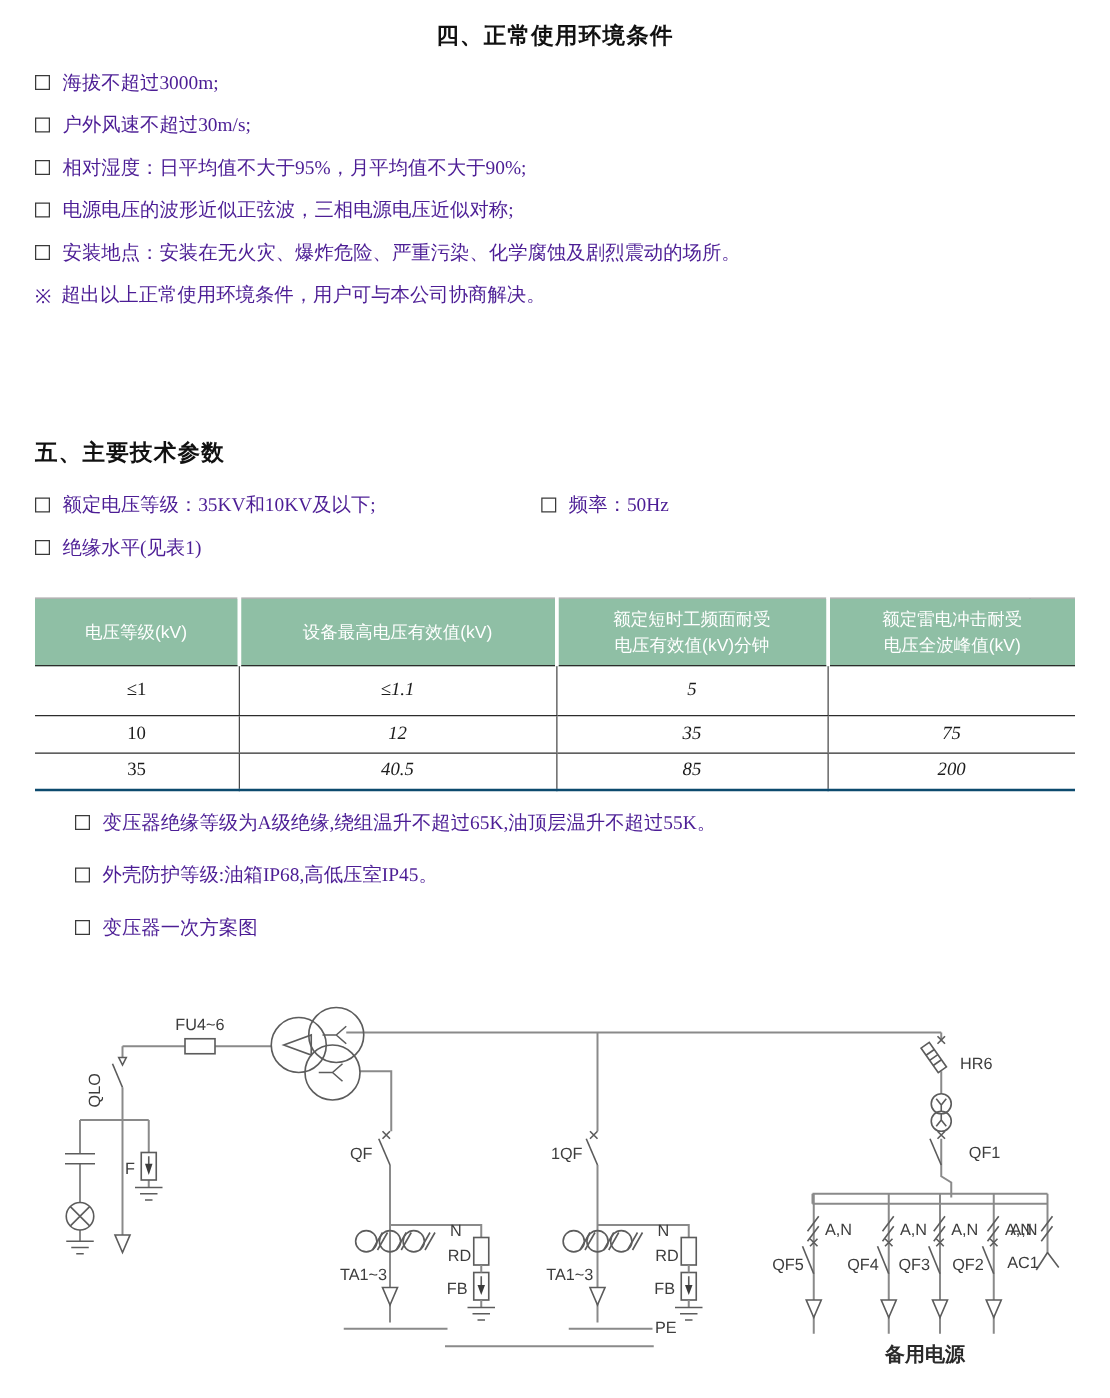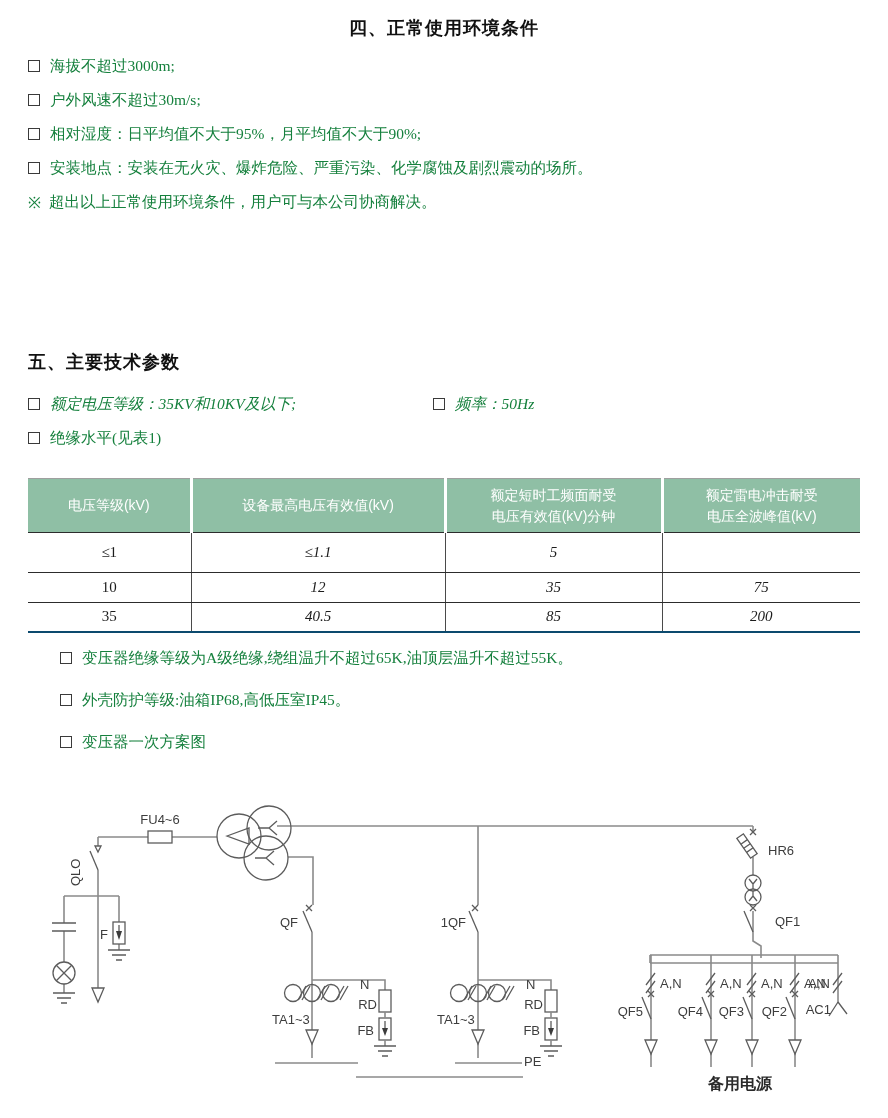--- a/index.html
+++ b/index.html
@@ -14,29 +14,29 @@
     width:888px;height:1118px;position:relative;overflow:hidden;
     background:var(--page-bg);color:var(--ink);
     font-family:"Liberation Serif","DejaVu Serif",serif;
   }
   .abs{position:absolute;}
   h2.sec-title{
     margin:0;font:bold 18px/24px "Liberation Sans","DejaVu Sans",sans-serif;
     color:#111;letter-spacing:1px;text-align:center;
   }
   .items{margin-top:9px;}
-  .item{height:34px;display:flex;align-items:center;font-size:15.5px;color:#15803d;}
+  .item{height:34px;display:flex;align-items:center;font-size:15.5px;color:#4c1d95;}
   .cb{
     display:inline-block;width:12px;height:12px;border:1.2px solid #3a3a3a;
     margin-right:10px;flex:0 0 auto;background:#fff;
   }
   .marker{margin-right:8px;font-size:15.5px;}
   .sec4{left:28px;top:16px;right:28px;}
   .sec5-title{left:28px;top:350px;}
-  .dual-row{left:28px;top:387px;right:28px;height:34px;font-style:italic;}
+  .dual-row{left:28px;top:387px;right:28px;height:34px;}
   .dual-row .item{position:absolute;top:0;height:34px;}
   .dual-row .item.first{left:0;}
   .dual-row .item.second{left:405px;}
   .insulation-row{left:28px;top:421px;}
   .table-caption{
     right:48px;top:448px;font:15px/20px "Liberation Sans","DejaVu Sans",sans-serif;color:#4c1d95;margin-top:29px;
   }
   table.spec{
     position:absolute;left:28px;top:478px;width:832px;
     border-collapse:collapse;table-layout:fixed;
@@ -84,20 +84,24 @@
         <span class="cb"></span>
         <span>海拔不超过3000m;</span>
       </div>
       <div class="item">
         <span class="cb"></span>
         <span>户外风速不超过30m/s;</span>
       </div>
       <div class="item">
         <span class="cb"></span>
         <span>相对湿度：日平均值不大于95%，月平均值不大于90%;</span>
+      </div>
+      <div class="item">
+        <span class="cb"></span>
+        <span>电源电压的波形近似正弦波，三相电源电压近似对称;</span>
       </div>
       <div class="item">
         <span class="cb"></span>
         <span>安装地点：安装在无火灾、爆炸危险、严重污染、化学腐蚀及剧烈震动的场所。</span>
       </div>
       <div class="item">
         <span class="marker">※</span>
         <span>超出以上正常使用环境条件，用户可与本公司协商解决。</span>
       </div>
     </div>

